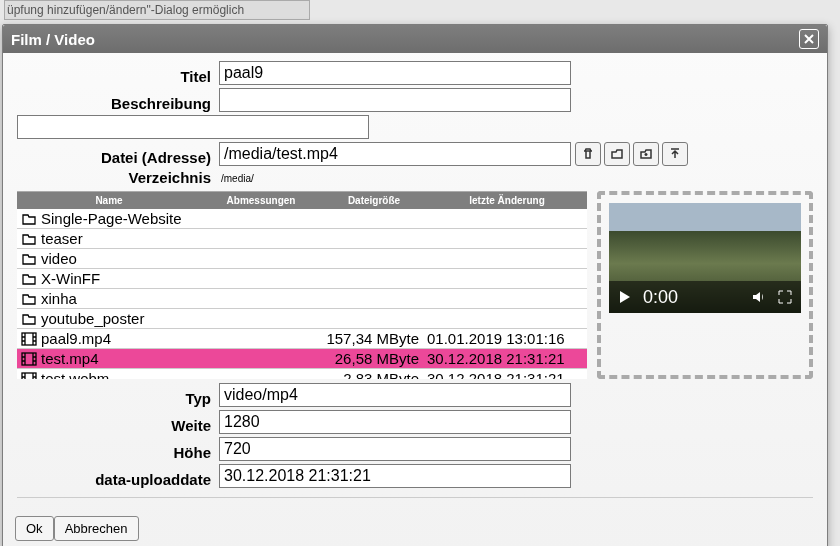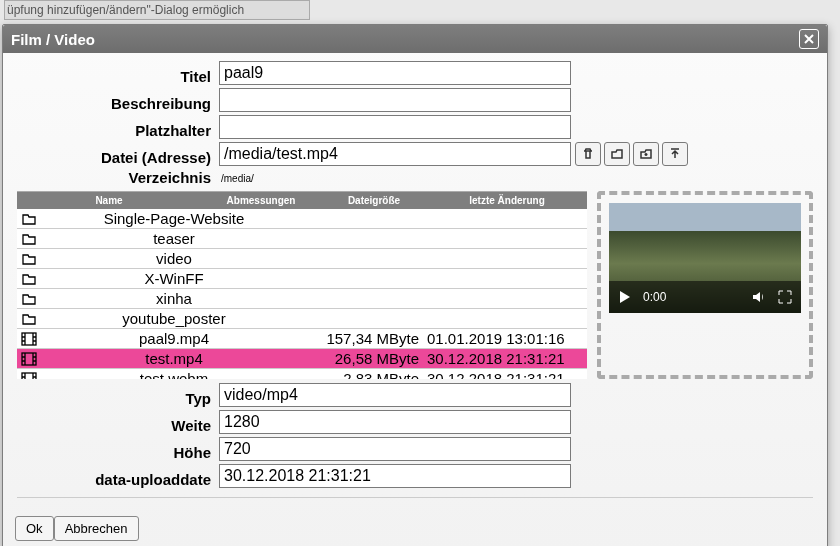--- a/index.html
+++ b/index.html
@@ -23,26 +23,26 @@
 .fl-head { display:flex; background:#7f7f7f; color:#fff; font-weight:bold; font-size:10px;}
 .fl-head span:nth-child(1){ flex:1; text-align:center; padding:3px 0;}
 .fl-head span:nth-child(2){ width:120px; text-align:center; padding:3px 0;}
 .fl-head span:nth-child(3){ width:106px; text-align:center; padding:3px 0;}
 .fl-head span:nth-child(4){ width:160px; text-align:center; padding:3px 0;}
 .fl-body { flex:1; overflow:auto; background:#fff;}
 .fl-row { display:flex; align-items:center; border-bottom:1px solid #ccc; font-size:15px; padding:1px 0;}
 .fl-row.sel { background:#ec4899; }
 .fl-row .ic { width:24px; display:flex; justify-content:center;}
 .fl-row .ic svg { width:16px; height:16px; }
-.fl-row .nm { flex:1;text-align:center; }
+.fl-row .nm { flex:1; }
 .fl-row .sz { width:112px; text-align:right; padding-right:6px;}
 .fl-row .dt { width:160px; text-align:left; padding-left:2px;}
 .preview { width:216px; border:4px dashed #aaa; border-radius:4px; padding:8px; box-sizing:border-box; display:flex; flex-direction:column;}
 .video { position:relative; background:linear-gradient(to bottom,#a7b8c8 0%,#a7b8c8 25%,#3b4a2e 25%,#6b7a4e 55%, #2f3b22 100%); flex:0 0 110px; display:flex; align-items:flex-end;}
-.controls { width:100%; height:32px; background:rgba(0,0,0,0.55); display:flex; align-items:center; color:#fff; font-size:12px; padding:0 8px; box-sizing:border-box; gap:10px;}
+.controls { width:100%; height:32px; background:rgba(0,0,0,0.55); display:flex; align-items:center; color:#fff; font-size:18px; padding:0 8px; box-sizing:border-box; gap:10px;}
 .controls svg { width:16px; height:16px; fill:#fff;}
 .controls .time { flex:1; }
 .meta { margin-top:4px;}
 .footer { display:flex; padding:10px 12px; }
 .footer button { border:1px solid #888; background:#f5f5f5; padding:4px 10px; border-radius:3px; font-size:13px; cursor:pointer;}
 hr.sep { border:none; border-top:1px solid #ccc; margin:6px 0 0 0;}
 .folder-ic { fill:none; stroke:#000; stroke-width:1.3;}
 .vid-ic { fill:none; stroke:#000; stroke-width:1.3;}
 </style>
 </head>
@@ -62,21 +62,20 @@
   <div class="body">
     <div class="form-row">
       <label>Titel</label>
       <input type="text" class="wide" value="paal9" style="">
     </div>
     <div class="form-row">
       <label>Beschreibung</label>
       <input type="text" class="wide" value="" style="">
     </div>
     <div class="form-row">
-      <label>Platzhalter</label>
       <input type="text" class="wide" value="" style="">
     </div>
     <div class="form-row addr-row">
       <label>Datei (Adresse)</label>
       <input type="text" value="/media/test.mp4" style="">
       <div class="icon-btns">
         <span class="icon-btn">
             <svg>
               <path d="M3 4h8M5 4v7h4V4M4 4l1-2h4l1 2"></path>
             </svg>

